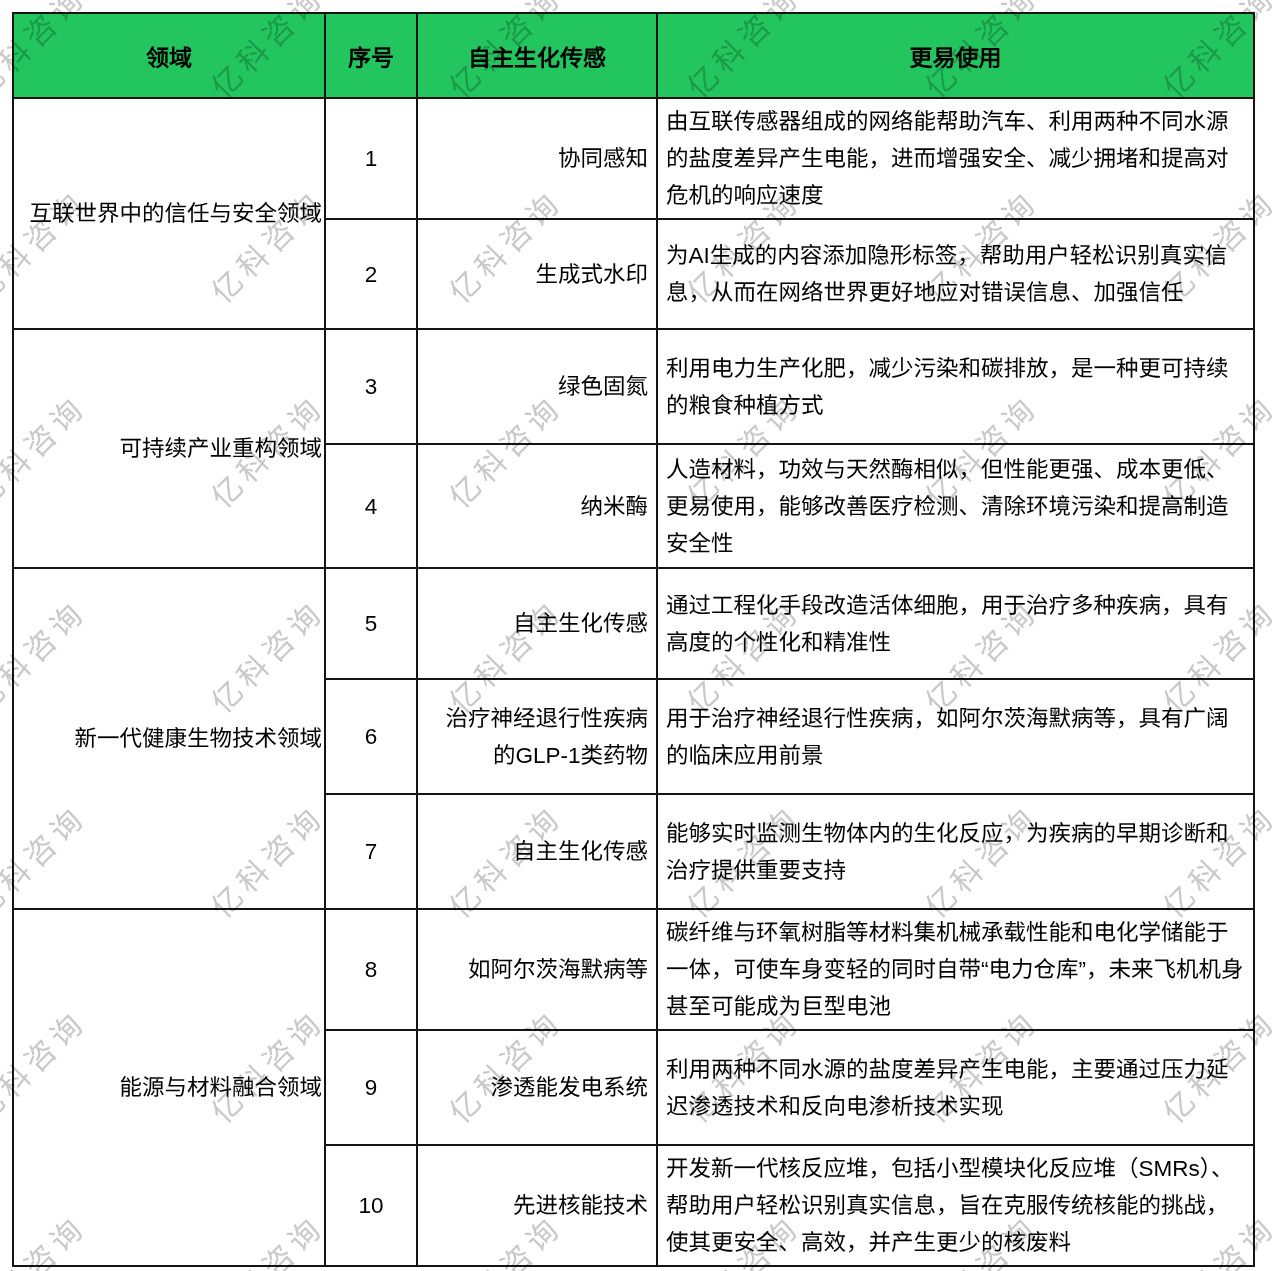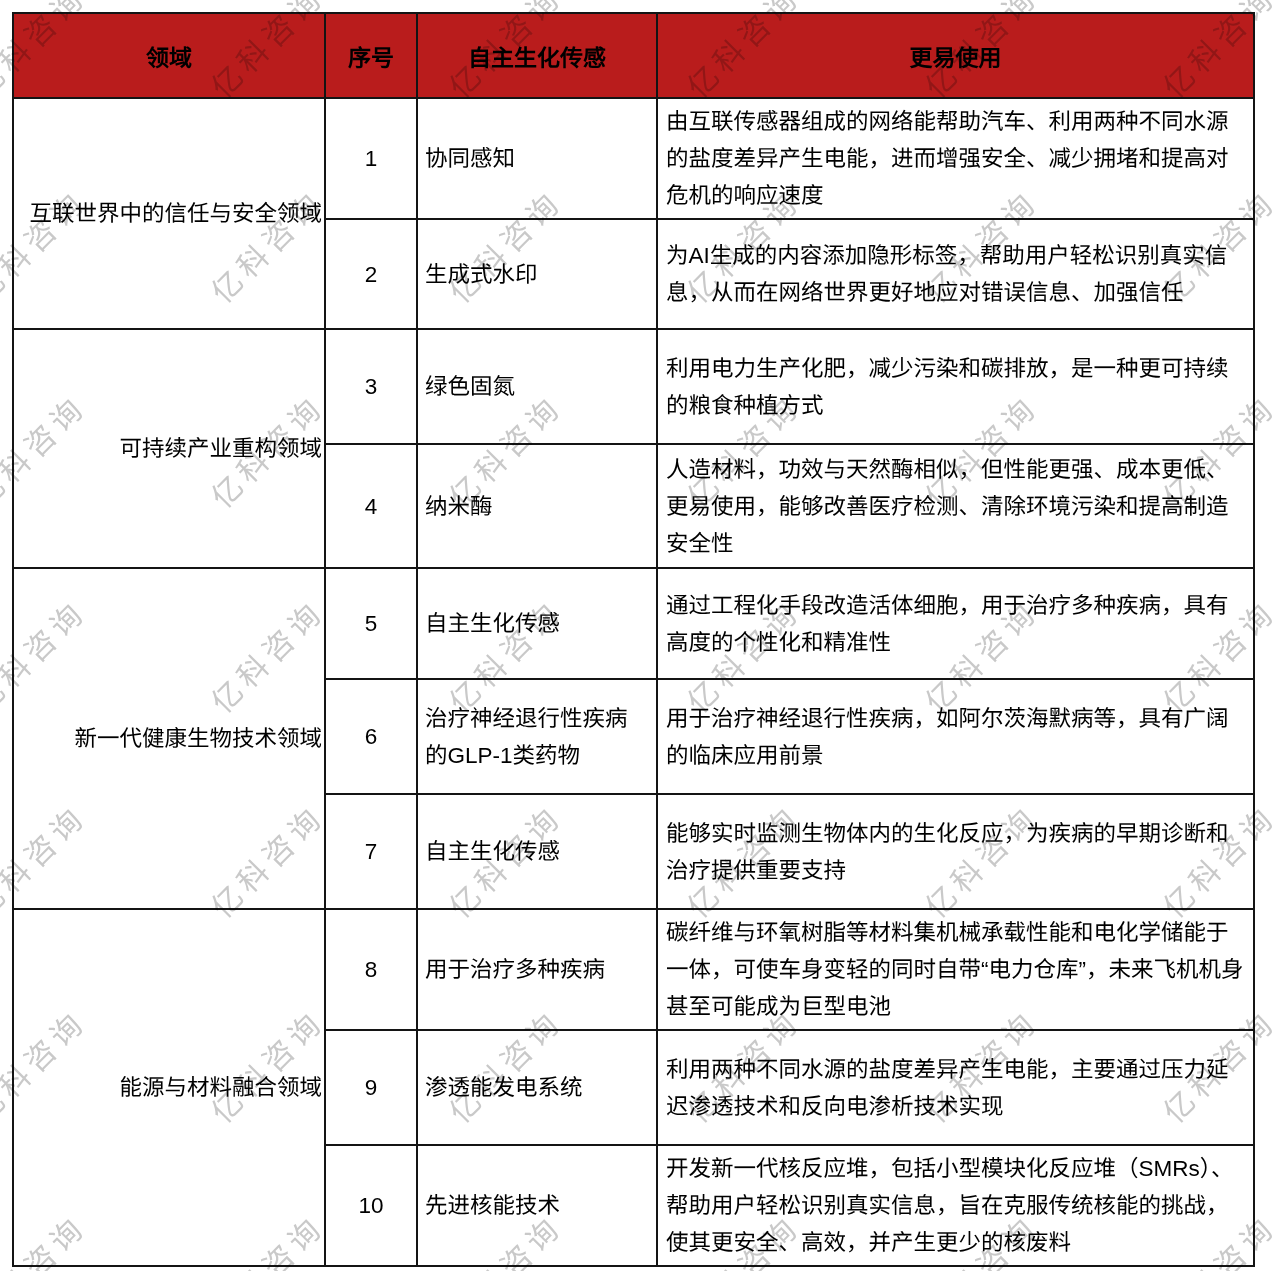--- a/index.html
+++ b/index.html
@@ -17,33 +17,33 @@
     border-collapse:collapse;
     table-layout:fixed;
   }
   .tech-table th,.tech-table td{
     border:2px solid #141414;
     vertical-align:middle;
     word-break:break-all;
     overflow-wrap:break-word;
   }
   .tech-table th{
-    background:#b91c1c;
+    background:#22c55e;
     font-weight:bold;
     font-size:23px;
     text-align:center;
     padding:0;
   }
   .tech-table td{
     font-size:22.5px;
     line-height:37px;
   }
   td.domain{ text-align:right; padding:2px 2px 2px 4px; }
   td.num{ text-align:center; padding:0; }
-  td.tech{ text-align:left; padding:2px 8px 2px 7px; }
+  td.tech{ text-align:right; padding:2px 8px 2px 7px; }
   td.detail{ text-align:left; padding:4px 8px; }
   
   .watermarks{
     position:absolute;inset:0;
     pointer-events:none;
     mix-blend-mode:multiply;
     z-index:5;
   }
   .wm{
     position:absolute;
@@ -111,21 +111,21 @@
       </tr>
       <tr style="height:115px">
         <td class="num">7</td>
         <td class="tech">自主生化传感</td>
         <td class="detail">能够实时监测生物体内的生化反应，为疾病的早期诊断和治疗提供重要支持</td>
       </tr>
 
       <tr style="height:118px">
         <td class="domain" rowspan="3">能源与材料融合领域</td>
         <td class="num">8</td>
-        <td class="tech">用于治疗多种疾病</td>
+        <td class="tech">如阿尔茨海默病等</td>
         <td class="detail">碳纤维与环氧树脂等材料集机械承载性能和电化学储能于一体，可使车身变轻的同时自带“电力仓库”，未来飞机机身甚至可能成为巨型电池</td>
       </tr>
       <tr style="height:115px">
         <td class="num">9</td>
         <td class="tech">渗透能发电系统</td>
         <td class="detail">利用两种不同水源的盐度差异产生电能，主要通过压力延迟渗透技术和反向电渗析技术实现</td>
       </tr>
       <tr style="height:116px">
         <td class="num">10</td>
         <td class="tech">先进核能技术</td>

